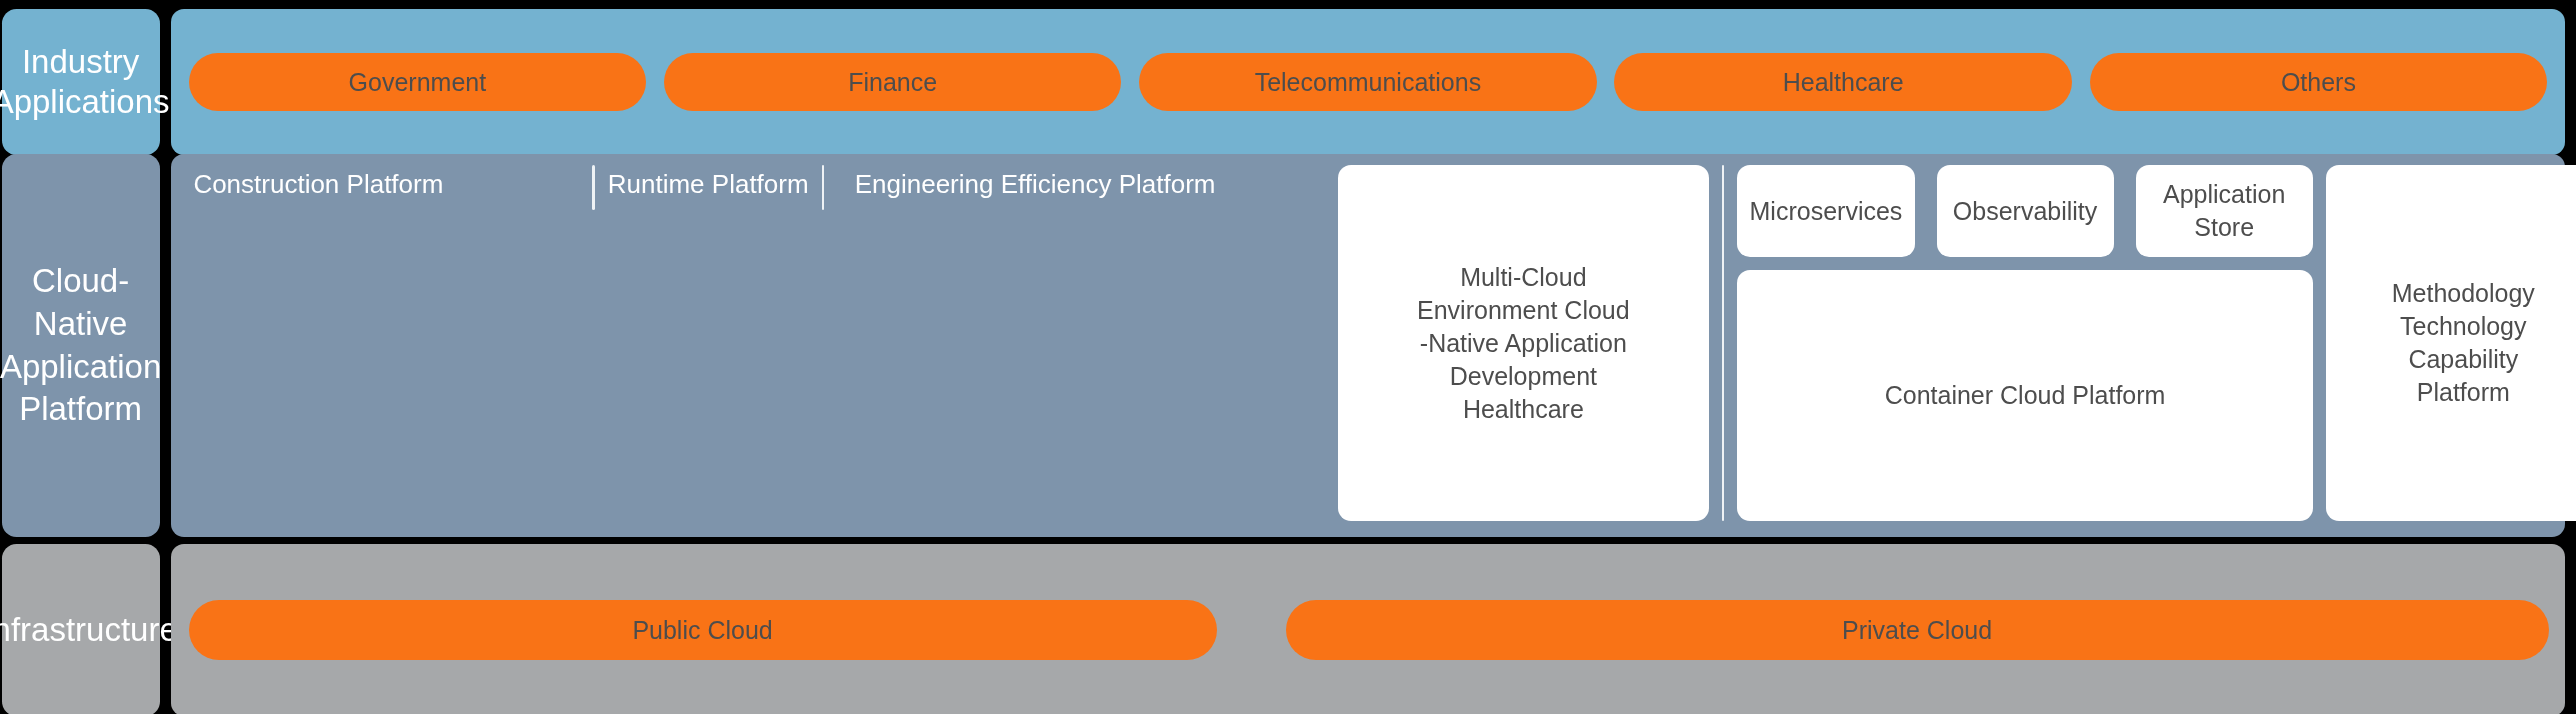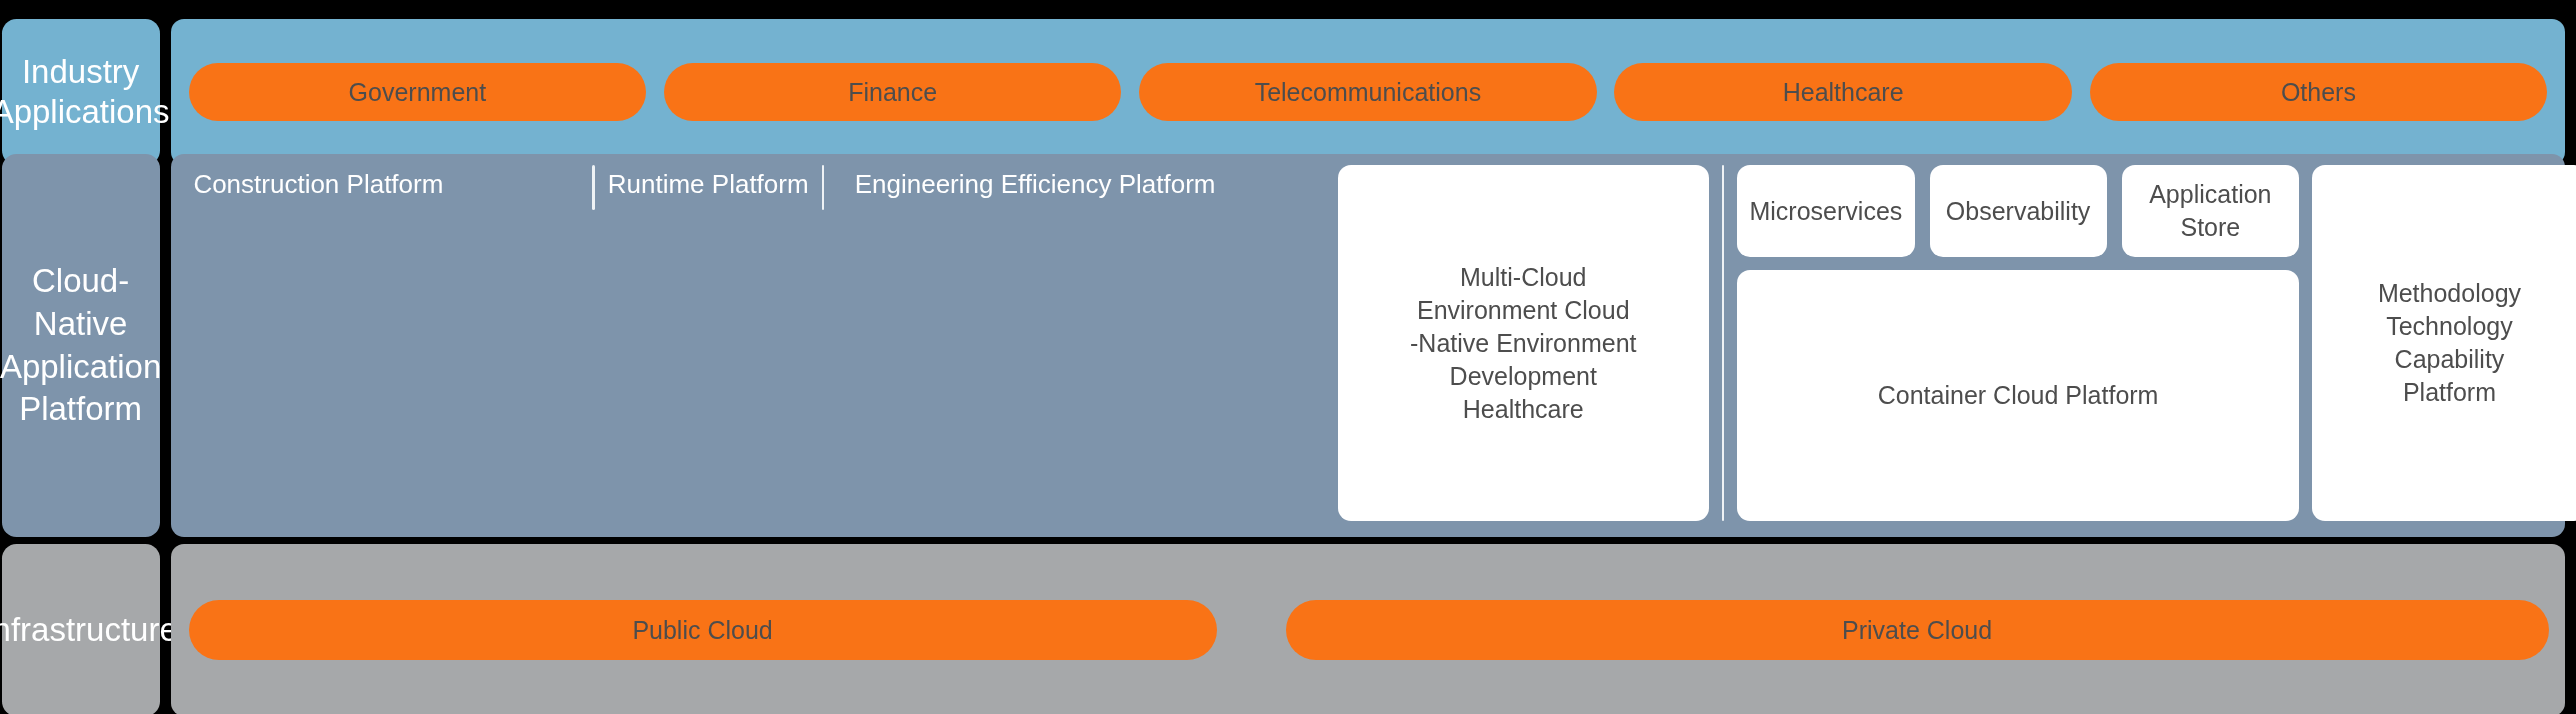--- a/index.html
+++ b/index.html
@@ -18,21 +18,21 @@
   .band-label{
     display:flex;align-items:center;justify-content:center;
     text-align:center;color:#ffffff;border-radius:14.5px;
     box-sizing:border-box;
   }
   .band-body{
     position:relative;border-radius:13px;box-sizing:border-box;
   }
 
   
-  #band-industry{top:19px;height:146px;}
+  #band-industry{top:9px;height:146px;}
   #band-industry .band-label{
     width:158px;margin-left:1.6px;background:#74b2d0;
     font-size:33px;line-height:1.22;font-weight:400;
   }
   #band-industry .band-body{
     width:2394px;margin-left:11.3px;background:#74b2d0;
     display:flex;align-items:center;justify-content:space-between;
     padding:0 17.7px;gap:17.7px;
   }
   .pill{
@@ -71,21 +71,21 @@
     align-self:stretch;flex:0 0 2.4px;border-radius:1.6px;
   }
 
   .card{
     background:#fff;border-radius:13px;
     display:flex;align-items:center;justify-content:center;text-align:center;
     color:#4d4d4d;font-size:25px;line-height:1.32;font-weight:400;
     box-sizing:border-box;padding:6.4px 11.3px;
   }
   .card-tall{flex:1 1 auto;width:100%;}
-  .runtime-top{display:flex;gap:15px;height:92px;margin-bottom:13px;}
+  .runtime-top{display:flex;gap:22px;height:92px;margin-bottom:13px;}
   .runtime-top .card{flex:1 1 0;font-size:25px;}
   .runtime-bar{flex:1 1 auto;display:flex;}
   .runtime-bar .card{width:100%;}
 
   
   #band-infra{top:544px;height:172px;}
   #band-infra .band-label{
     width:158px;margin-left:1.6px;background:#a6a8aa;
     font-size:33px;line-height:1.2;font-weight:400;
   }
@@ -137,21 +137,21 @@
         <div class="sub-head sh-engineering">Engineering Efficiency Platform</div>
       </div>
 
       <div class="content-row">
 
         <div class="col-construction">
           <div class="card card-tall">
             <span>
               <span>Multi-Cloud</span><br>
               <span>Environment Cloud</span><br>
-              <span>-Native Environment</span><br>
+              <span>-Native Application</span><br>
               <span>Development</span><br>
               <span>Healthcare</span>
             </span>
           </div>
         </div>
 
         <div class="vdivider"></div>
 
         <div class="col-runtime">
           <div class="runtime-top">

